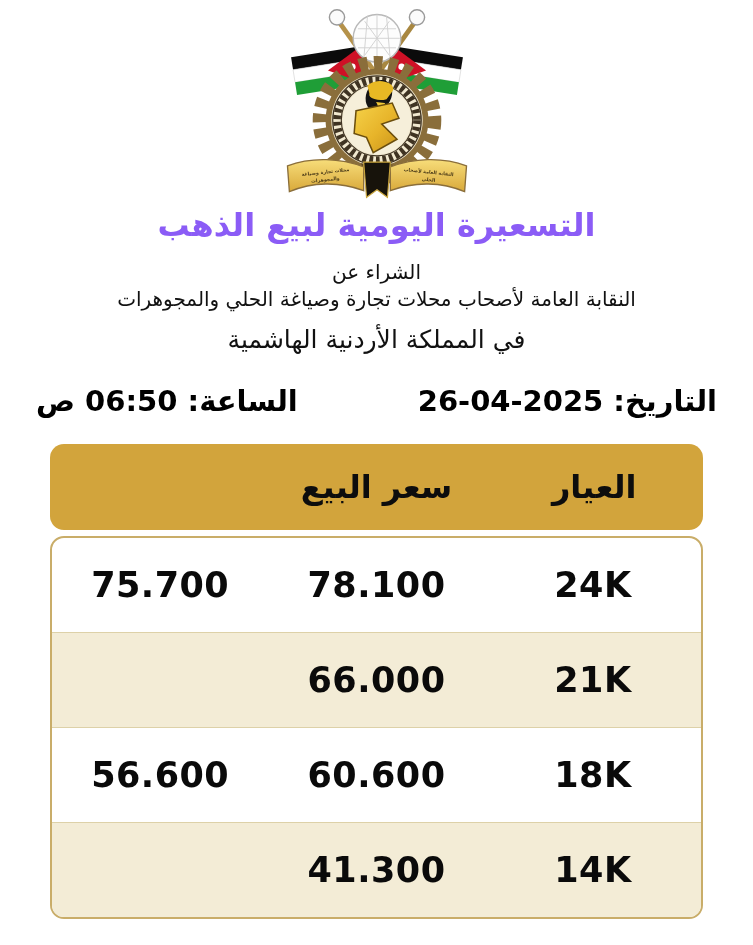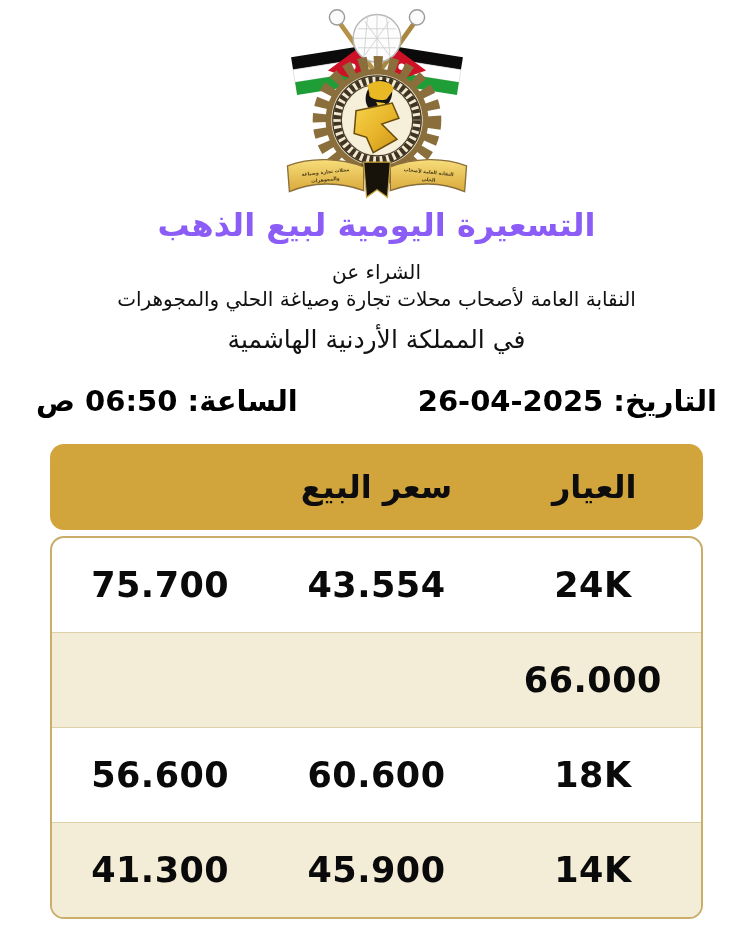--- a/index.html
+++ b/index.html
@@ -139,29 +139,29 @@
 </div>
 
 <div class="price-table-header">
   <div class="th">العيار</div>
   <div class="th">سعر البيع</div>
 </div>
 
 <div class="price-table-body">
   <div class="row">
     <div class="cell">24K</div>
-    <div class="cell">43.554</div>
+    <div class="cell">78.100</div>
     <div class="cell">75.700</div>
   </div>
   <div class="row alt">
+    <div class="cell">21K</div>
     <div class="cell">66.000</div>
   </div>
   <div class="row">
     <div class="cell">18K</div>
     <div class="cell">60.600</div>
     <div class="cell">56.600</div>
   </div>
   <div class="row alt">
     <div class="cell">14K</div>
-    <div class="cell">45.900</div>
     <div class="cell">41.300</div>
   </div>
 </div>
 
 </body></html>

